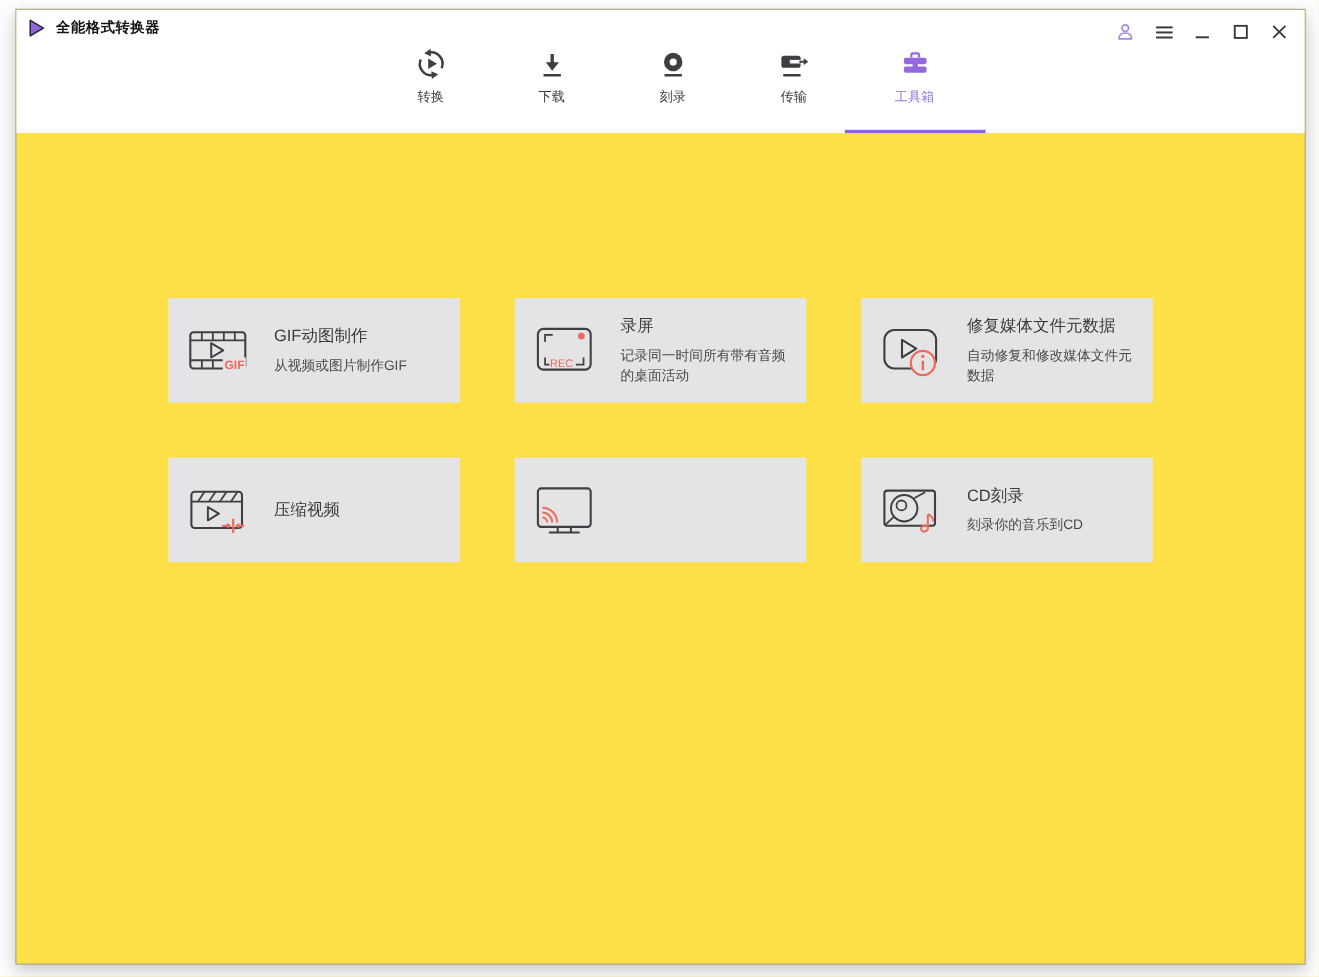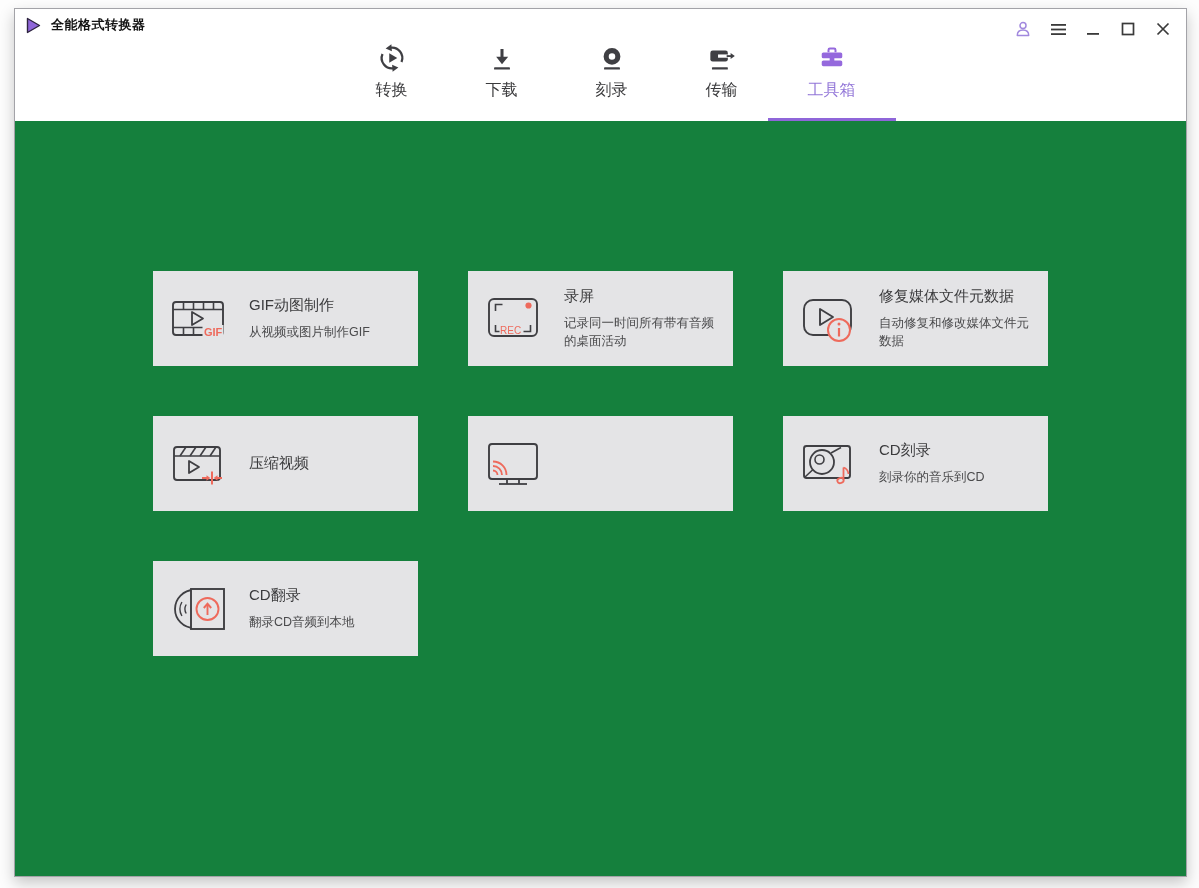--- a/index.html
+++ b/index.html
@@ -4,40 +4,40 @@
 <style>
   html,body{margin:0;padding:0;}
   body{
     width:1199px;height:888px;position:relative;overflow:hidden;
     background:#fdfdfd;
     font-family:"Liberation Sans","DejaVu Sans",sans-serif;
     -webkit-font-smoothing:antialiased;
   }
   .window{
     position:absolute;left:14px;top:8px;width:1171px;height:867px;
-    border:1px solid #a3a3a8;background:#15803d;
+    border:1px solid #a3a3a8;background:#fde047;
     box-shadow:0 6px 14px rgba(0,0,0,.22);
   }
   
   .header{position:absolute;top:0;left:0;right:0;height:112px;background:#ffffff;}
   .titlebar-left{position:absolute;left:10px;top:7px;display:flex;align-items:center;gap:9px;}
   .app-title{font-size:13px;font-weight:bold;color:#141414;letter-spacing:.5px;}
   .controls{position:absolute;right:12px;top:9px;display:flex;align-items:center;gap:13px;}
   .ctrl{width:22px;height:22px;display:flex;align-items:center;justify-content:center;cursor:pointer;}
   
   .nav{
     position:absolute;top:30px;left:50%;transform:translateX(calc(-50% + 11px));
     height:82px;display:flex;gap:14px;
   }
   .tab{
     position:relative;width:96px;height:82px;display:flex;flex-direction:column;
     align-items:center;color:#3a3a3c;cursor:pointer;
   }
   .tab .tab-icon{height:34px;display:flex;align-items:flex-end;justify-content:center;}
-  .tab .tab-label{font-size:16px;margin-top:7px;}
+  .tab .tab-label{font-size:12px;margin-top:7px;}
   .tab.active{color:var(--accent,#8f66d9);}
   .tab.active .tab-label{color:#9377d8;}
   .tab.active::after{
     content:"";position:absolute;bottom:0;left:-16px;right:-16px;height:3px;
     background:var(--accent,#8a5cd5);
   }
   
   .grid{
     position:absolute;left:138px;top:262px;
     display:grid;grid-template-columns:repeat(3,265px);grid-auto-rows:95px;gap:50px;
@@ -280,32 +280,15 @@
             <path d="M45.5 33.5 q4.5 1.5 5 6.5"></path>
           </g>
         </svg>
       </div>
       <div class="card-text">
         <div class="card-title">CD刻录</div>
         <div class="card-desc">刻录你的音乐到CD</div>
       </div>
     </div>
 
-    <div class="card">
-      <div class="card-icon">
-        <svg width="60" height="60" viewBox="0 0 60 60">
-          <circle cx="26" cy="30" r="19" fill="none" stroke="#3f3f43" stroke-width="1.8"></circle>
-          <path d="M13.9 37 A14 14 0 0 1 13.9 23" fill="none" stroke="#3f3f43" stroke-width="1.4"></path>
-          <path d="M18.2 34.5 A9 9 0 0 1 18.2 25.5" fill="none" stroke="#3f3f43" stroke-width="1.4"></path>
-          <rect x="23" y="10" width="33" height="40" fill="#e4e4e6" stroke="#3f3f43" stroke-width="1.9"></rect>
-          <circle cx="39.5" cy="30" r="11" fill="none" stroke="#ee6a5c" stroke-width="1.9"></circle>
-          <line x1="39.5" y1="36" x2="39.5" y2="25.5" stroke="#ee6a5c" stroke-width="1.9"></line>
-          <path d="M35.8 29 L39.5 24.8 L43.2 29" fill="none" stroke="#ee6a5c" stroke-width="1.9"></path>
-        </svg>
-      </div>
-      <div class="card-text">
-        <div class="card-title">CD翻录</div>
-        <div class="card-desc">翻录CD音频到本地</div>
-      </div>
-    </div>
 
   </div>
 </div>
 
 </body></html>

